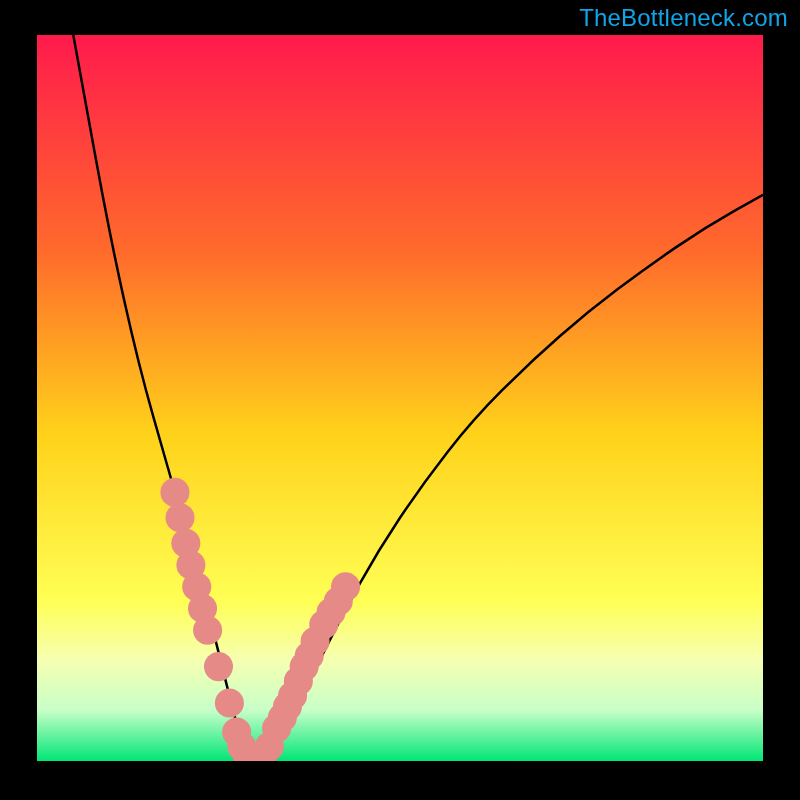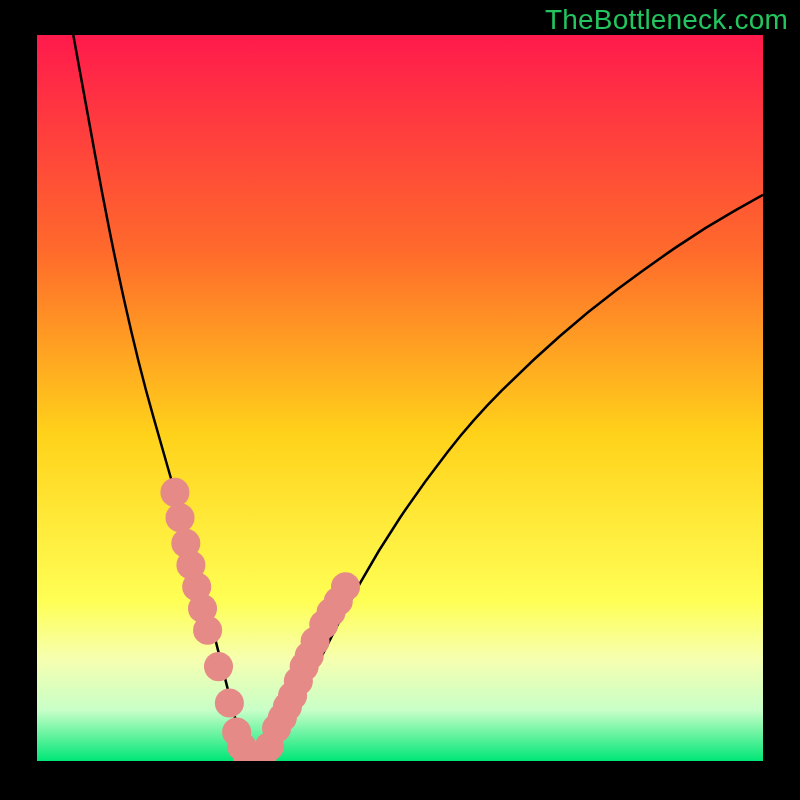--- a/index.html
+++ b/index.html
@@ -23,23 +23,23 @@
     left: 37px;
     top: 35px;
     width: 726px;
     height: 728px;
   }
   .watermark {
     position: absolute;
     top: 4px;
     right: 12px;
     font-family: Arial, Helvetica, sans-serif;
-    font-size: 28px;
+    font-size: 24px;
     font-weight: 500;
-    color: #22c55e;
+    color: #0ea5e9;
     letter-spacing: 0.2px;
   }
   svg { display: block; }
 </style>
 </head>
 <body>
 
 <div class="frame">
 
   <div class="watermark">TheBottleneck.com</div>

